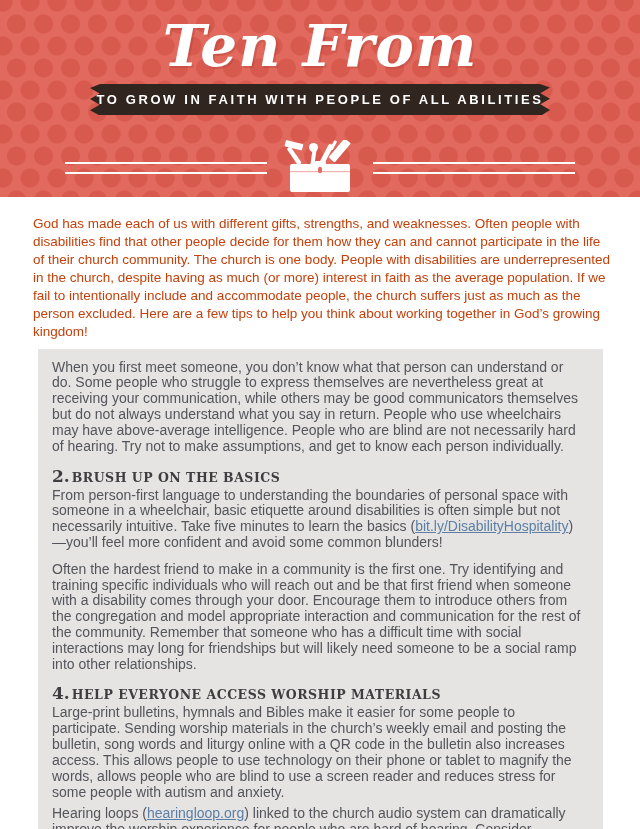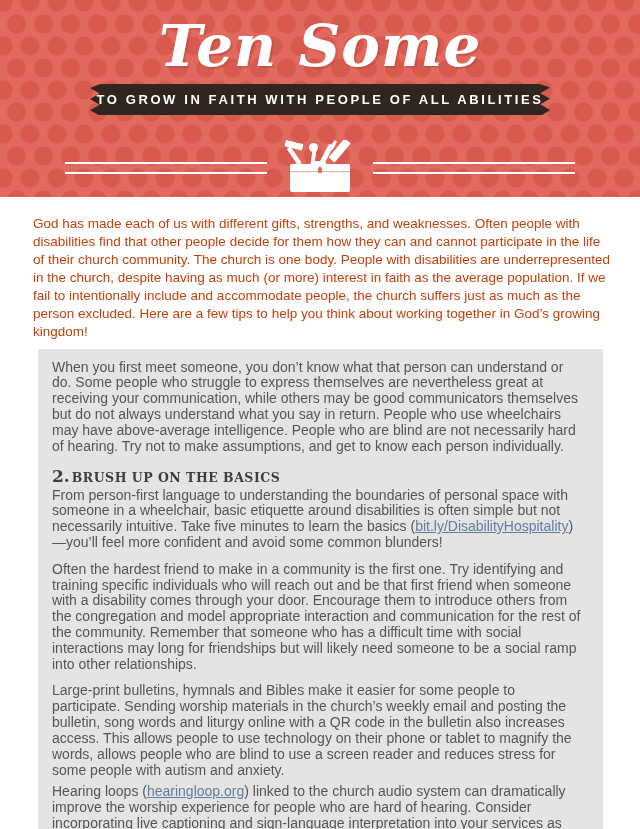--- a/index.html
+++ b/index.html
@@ -94,21 +94,21 @@
   .link{
     color:#5b7fa5;
     text-decoration:underline;
     cursor:pointer;
   }
 </style>
 </head>
 <body>
 
 <div class="header">
-  <div class="script-title">Ten Some</div>
+  <div class="script-title">Ten From</div>
   <div class="ribbon">TO GROW IN FAITH WITH PEOPLE OF ALL ABILITIES</div>
   <div class="ornament">
     <div class="rule left"></div>
     <svg class="toolbox" width="88" height="55" viewBox="0 0 88 55" aria-hidden="true">
       <g fill="#ffffff">
         <rect x="9" y="2" width="18" height="6.5" rx="1" transform="rotate(14 18 5)"></rect>
         <rect x="16" y="6" width="4.5" height="20" rx="1" transform="rotate(-34 18 16)"></rect>
         <circle cx="37.5" cy="7.5" r="4.5"></circle>
         <rect x="35.5" y="9" width="4" height="17" rx="1" transform="rotate(8 37.5 17)"></rect>
         <rect x="48" y="3" width="5" height="23" rx="2" transform="rotate(28 50 14)"></rect>
@@ -135,17 +135,18 @@
   <section class="tip">
     <h2 class="tip-title"><span class="tip-num">2.</span><span>BRUSH UP ON THE BASICS</span></h2>
     <p class="tip-body"><span>From person-first language to understanding the boundaries of personal space with someone in a wheelchair, basic etiquette around disabilities is often simple but not necessarily intuitive. Take five minutes to learn the basics (</span><a class="link">bit.ly/DisabilityHospitality</a><span>)—you’ll feel more confident and avoid some common blunders!</span></p>
   </section>
 
   <section class="tip">
     <p class="tip-body">Often the hardest friend to make in a community is the first one. Try identifying and training specific individuals who will reach out and be that first friend when someone with a disability comes through your door. Encourage them to introduce others from the congregation and model appropriate interaction and communication for the rest of the community. Remember that someone who has a difficult time with social interactions may long for friendships but will likely need someone to be a social ramp into other relationships.</p>
   </section>
 
   <section class="tip">
+    <h2 class="tip-title"><span class="tip-num">4.</span><span>HELP EVERYONE ACCESS WORSHIP MATERIALS</span></h2>
     <p class="tip-body">Large-print bulletins, hymnals and Bibles make it easier for some people to participate. Sending worship materials in the church’s weekly email and posting the bulletin, song words and liturgy online with a QR code in the bulletin also increases access. This allows people to use technology on their phone or tablet to magnify the words, allows people who are blind to use a screen reader and reduces stress for some people with autism and anxiety.</p>
     <p class="tip-body"><span>Hearing loops (</span><a class="link">hearingloop.org</a><span>) linked to the church audio system can dramatically improve the worship experience for people who are hard of hearing. Consider incorporating live captioning and sign-language interpretation into your services as well.</span></p>
   </section>
 
 </div>
 
 </body></html>

